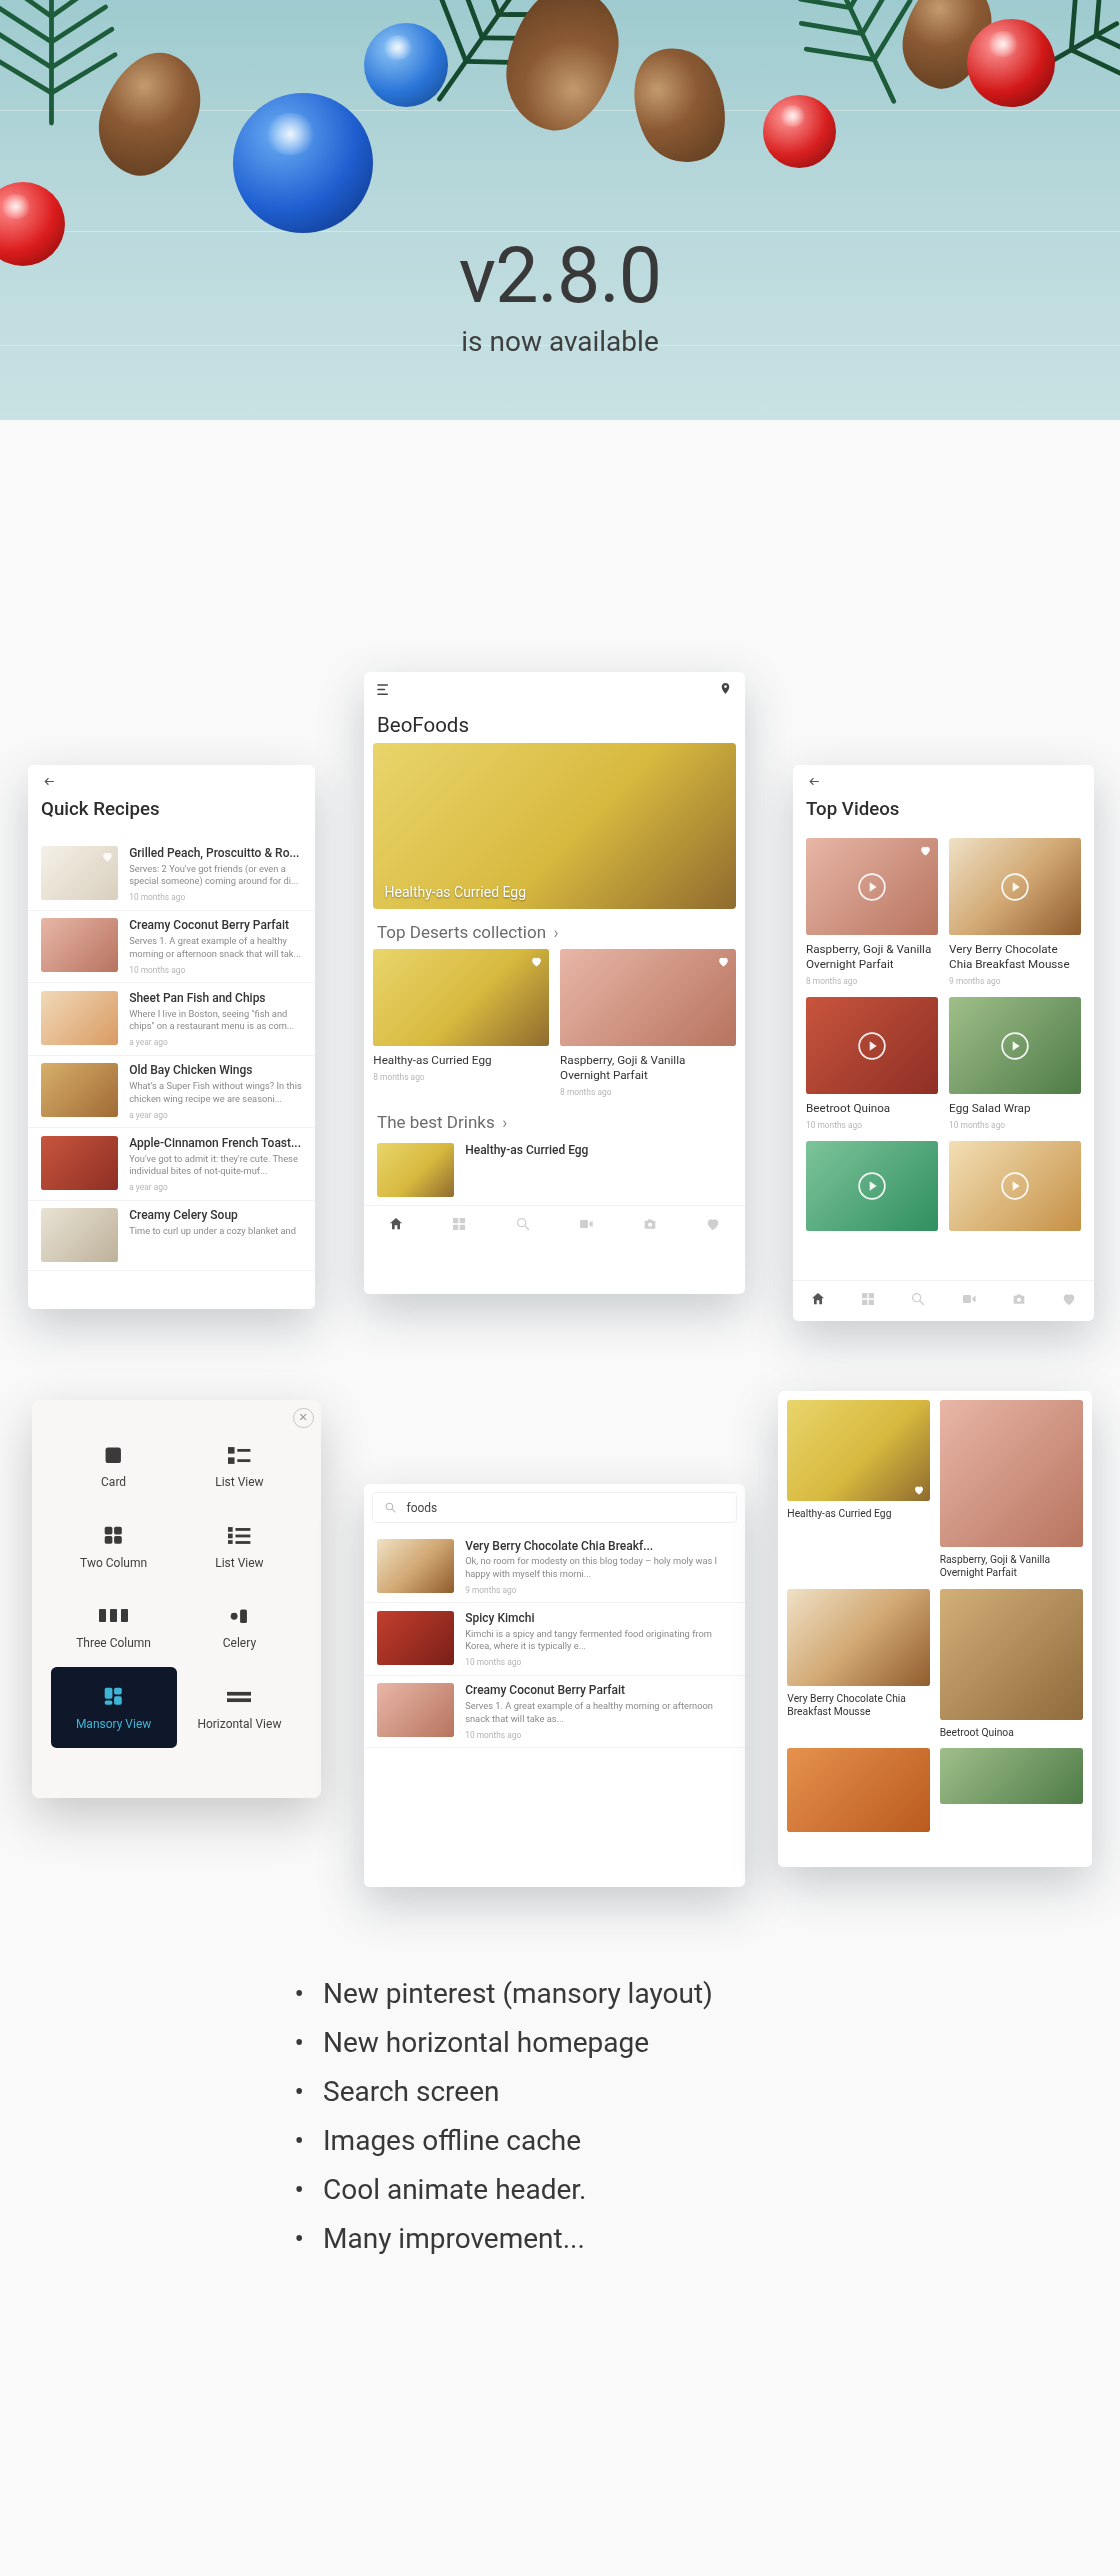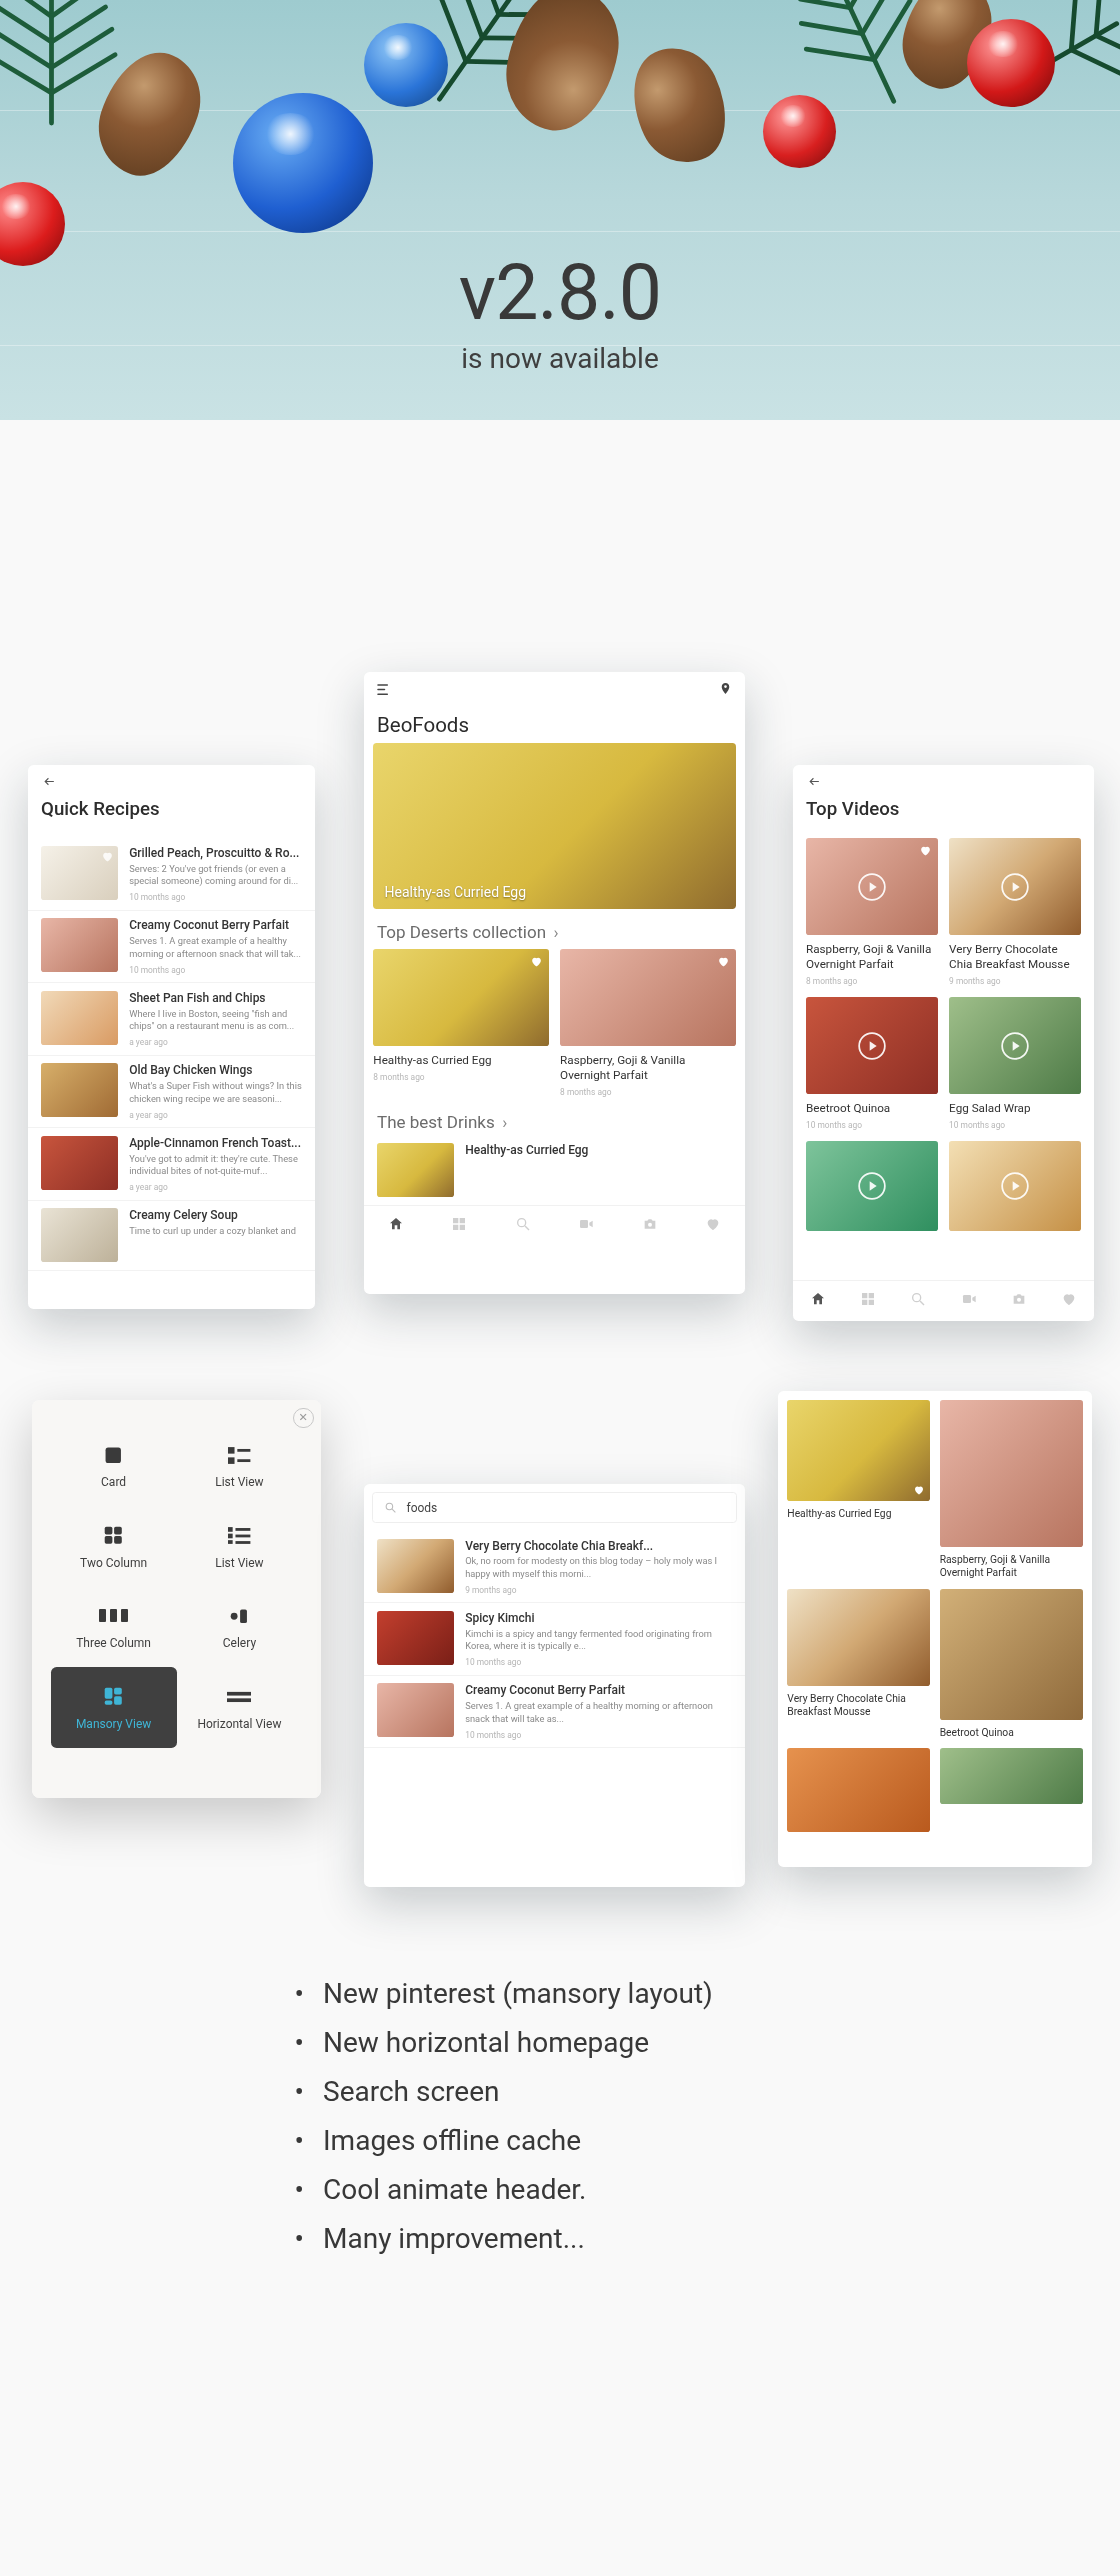--- a/index.html
+++ b/index.html
@@ -4,21 +4,21 @@
 <style>
 *{margin:0;padding:0;box-sizing:border-box;font-family:-apple-system,BlinkMacSystemFont,'Segoe UI',Roboto,Helvetica,Arial,sans-serif}
 body{width:1120px;height:2576px;background:#f9f9f9;position:relative;overflow:hidden}
 
 
 .hero{height:420px;background:linear-gradient(180deg,#9ecbcf 0%,#b8d8db 48%,#c9e2e4 100%);position:relative;overflow:hidden}
 .pine{position:absolute;width:159px;height:159px}
 .pc{position:absolute;border-radius:50% 50% 48% 52%/60% 40% 60% 40%;background:radial-gradient(circle at 35% 30%,#c39a6e 0%,#8b5a34 40%,#5b3a1e 100%);transform:rotate(18deg)}
 .orb{position:absolute;border-radius:50%}
 .orb::after{content:"";position:absolute;top:14%;left:22%;width:38%;height:30%;border-radius:50%;background:radial-gradient(circle,rgba(255,255,255,.9) 0%,rgba(255,255,255,0) 70%)}
-.version{position:absolute;top:248px;left:0;width:100%;text-align:center}
+.version{position:absolute;top:231px;left:0;width:100%;text-align:center}
 .version .v{font-size:77px;font-weight:400;color:#393939;letter-spacing:-0.9px}
 .version .sub{font-size:28px;color:#3f3f3f;margin-top:3.7px}
 .plank{position:absolute;left:0;width:100%;height:0.9px;background:rgba(255,255,255,.35)}
 
 
 .phone{position:absolute;background:#fff;border-radius:5.6px;box-shadow:0 17px 47px rgba(25,40,50,.22);overflow:hidden}
 .phone .pad{padding:9.3px 13px}
 .back-arrow{width:17px;height:13px;color:#555}
 .sec-title{font-size:18.7px;font-weight:500;color:#2d2d2d;margin:5.6px 0 9.3px}
 .sec-title-s{font-size:17px;font-weight:400;color:#6c6c6c;margin:9.3px 0 7.5px;display:flex;align-items:center}
@@ -47,21 +47,21 @@
 .card .ct{font-size:11.7px;color:#333;margin-top:6.5px;line-height:1.3}
 .card .cm{font-size:8.4px;color:#b7b7b7;margin-top:3.7px}
 
 .vidcard .play{position:absolute;top:50%;left:50%;transform:translate(-50%,-50%);width:28px;height:28px;color:rgba(255,255,255,.92)}
 
 
 .layout-modal{position:absolute;width:289px;background:rgba(248,247,245,.97);border-radius:7.5px;box-shadow:0 18.7px 51px rgba(0,0,0,.2)}
 .layout-modal .close{position:absolute;top:7.5px;right:7.5px;width:20.5px;height:20.5px;border-radius:50%;border:0.9px solid #c8c8c8;display:flex;align-items:center;justify-content:center;color:#9a9a9a;font-size:11.2px}
 .lgrid{display:grid;grid-template-columns:1fr 1fr;gap:0;padding:26px 18.7px 18.7px}
 .lcell{text-align:center;padding:17px 5.6px}
-.lcell.sel{background:#404040;border-radius:5.6px}
+.lcell.sel{background:#0f172a;border-radius:5.6px}
 .lcell .ic{height:24px;display:flex;align-items:center;justify-content:center;color:#3a3a3a;gap:2.8px}
 .lcell.sel .ic{color:#3fb5d6}
 .lcell .lbl{font-size:12px;color:#3f3f3f;margin-top:8.4px}
 .lcell.sel .lbl{color:#3fb5d6}
 
 
 .search-bar{margin:8px;border:0.9px solid #eee;border-radius:3.7px;display:flex;align-items:center;padding:7.5px 11.2px}
 .search-bar svg{width:13px;height:13px;color:#bbb;margin-right:9.3px}
 .search-bar span{font-size:12px;color:#444}
 

